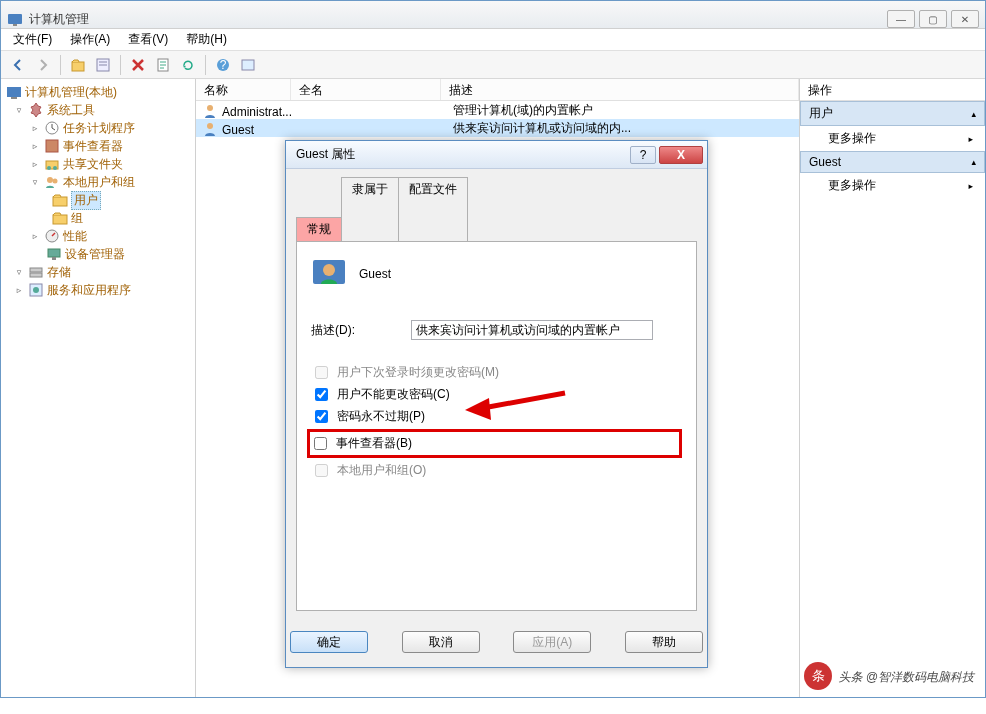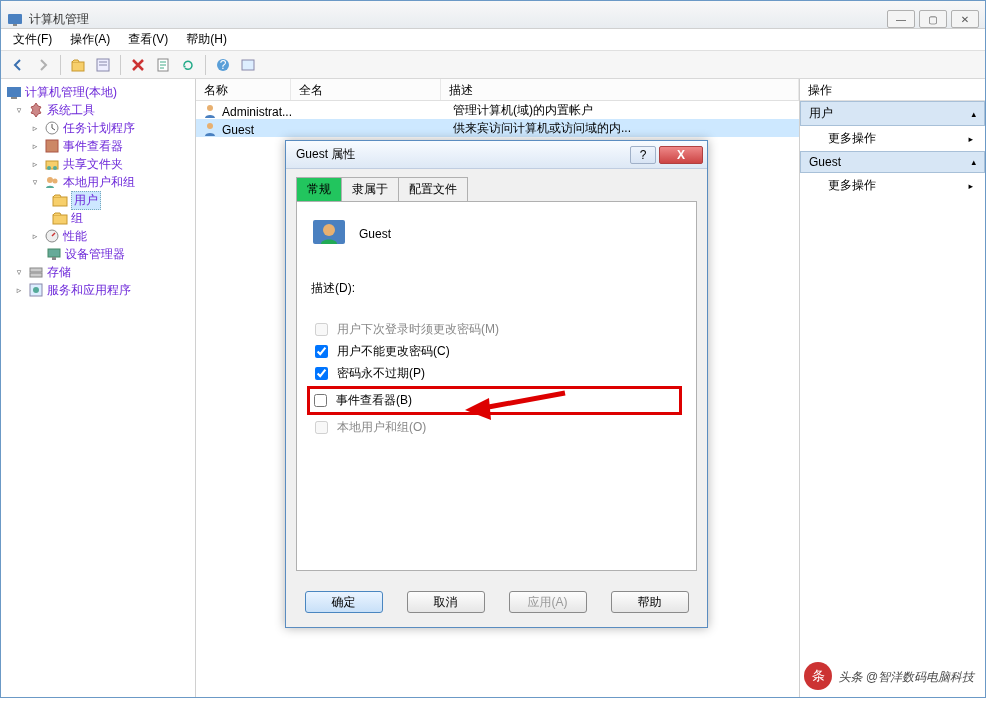--- a/index.html
+++ b/index.html
@@ -21,21 +21,21 @@
 .tb svg { width: 16px; height: 16px; }
 .tsep { width: 1px; height: 20px; background: #ccc; margin: 0 3px; }
 
 .content { flex: 1; display: flex; }
 
 
 .tree { width: 195px; border-right: 1px solid #d0d0d0; padding: 4px 0; overflow: hidden; }
 .tnode { display: flex; align-items: center; height: 18px; padding-right: 4px; white-space: nowrap; }
 .expander { width: 12px; text-align: center; color: #666; font-size: 9px; }
 .ticon { width: 16px; height: 16px; margin: 0 3px; flex-shrink: 0; }
-.tlabel { color: #6d28d9; }
+.tlabel { color: #a16207; }
 .tnode.selected .tlabel { background: #cde8ff; border: 1px dotted #7ab; padding: 0 2px; }
 
 
 .list { flex: 1; border-right: 1px solid #d0d0d0; }
 .listhdr { height: 22px; display: flex; border-bottom: 1px solid #e0e0e0; background: #fcfcfc; }
 .listhdr div { padding: 3px 8px; border-right: 1px solid #e8e8e8; }
 .col-name { width: 95px; } .col-full { width: 150px; } .col-desc { flex: 1; }
 .lrow { display: flex; height: 18px; align-items: flex-end; }
 .lrow .ic { width: 16px; height: 16px; margin: 0 4px 0 6px; }
 .lrow.sel { background: #cde8ff; }
@@ -49,35 +49,35 @@
 
 
 .dialog { position: absolute; left: 285px; top: 140px; width: 423px; border: 1px solid #5a8cc0; background: #f0f0f0; box-shadow: 0 0 10px rgba(0,0,0,.3); z-index: 10; }
 .dtitle { height: 28px; background: linear-gradient(#f8fbff,#dde8f5); display: flex; align-items: center; padding: 0 4px 0 10px; border-bottom: 1px solid #c0cde0; }
 .dtitle span { flex: 1; }
 .dhelp { width: 26px; height: 18px; border: 1px solid #a0b0c8; border-radius: 2px; background: linear-gradient(#eef4fc,#d8e4f4); text-align: center; line-height: 16px; margin-right: 3px; }
 .dclose { width: 44px; height: 18px; border: 1px solid #b04040; border-radius: 2px; background: linear-gradient(#e88,#c44); color: #fff; text-align: center; line-height: 16px; font-weight: bold; }
 
 .tabs { display: flex; padding: 8px 10px 0 10px; }
 .tab { padding: 3px 10px; border: 1px solid #b0b0b0; border-bottom: none; background: #f0f0f0; margin-right: -1px; font-size: 12px; position: relative; }
-.tab.active { background: #22c55e; z-index: 1; }
+.tab.active { background: #fca5a5; z-index: 1; margin-top: 40px; }
 .tabbody { margin: 0 10px 10px 10px; border: 1px solid #b0b0b0; background: #fff; height: 370px; padding: 14px; }
 
 .urow { display: flex; align-items: center; margin-bottom: 10px; }
 .uicon { width: 36px; height: 36px; margin-right: 12px; }
 .ufield { display: flex; align-items: center; margin-bottom: 6px; }
 .ufield label { width: 100px; }
 .ufield input { width: 242px; border: 1px solid #abadb3; padding: 2px 4px; height: 20px; }
 .ufield input.focus { border: 1px solid #5a9fd8; box-shadow: inset 0 0 2px #8cc; }
 .chk { display: flex; align-items: center; margin: 3px 0; gap: 6px; }
 .chk input { width: 13px; height: 13px; }
 .chk.disabled { color: #888; }
 .chk.boxed { border: 3px solid #d00; padding: 2px 4px 2px 0; margin-left: -4px; }
 
-.dbtns { display: flex; justify-content: center; gap: 24px; padding: 10px 4px 14px; }
+.dbtns { display: flex; justify-content: space-between; gap: 24px; padding: 10px 4px 14px; }
 .dbtn { width: 78px; height: 22px; border: 1px solid #8a8a8a; border-radius: 3px; background: linear-gradient(#fdfdfd,#e6e6e6); }
 .dbtn.primary { border: 1px solid #4a86c0; background: linear-gradient(#eaf4ff,#c8e0f8); }
 .dbtn.disabled { color: #999; }
 
 
 .redarrow { position: absolute; left: 465px; top: 388px; pointer-events: none; z-index: 20; }
 
 .watermark { position: absolute; right: 12px; bottom: 24px; font-size: 22px; font-style: italic; color: rgba(40,40,40,.85); font-family: "KaiTi","SimSun",serif; margin-top: 12px; }
 .watermark .av { display:inline-block; width:28px; height:28px; border-radius:50%; background:#c33; color:#fff; font-style:normal; font-size:13px; text-align:center; line-height:28px; vertical-align:middle; margin-right:6px; }
 
@@ -326,20 +326,21 @@
       <svg class="uicon" viewBox="0 0 36 36">
           <rect x="2" y="4" width="32" height="24" fill="#4a80c0" rx="2"></rect>
           <circle cx="18" cy="14" r="6" fill="#e8b070"></circle>
           <path d="M10 28c0-6 16-6 16 0" fill="#2a5"></path>
         </svg>
       <span>Guest</span>
     </div>
     <div style="height:18px"></div>
     <div class="ufield">
       <label>描述(D):</label>
+      <input type="text" value="供来宾访问计算机或访问域的内置帐户" style="">
     </div>
     <div style="height:14px"></div>
     <div class="chk disabled">
         <input type="checkbox" disabled="" style="">
         <span>用户下次登录时须更改密码(M)</span>
       </div>
     <div class="chk">
         <input type="checkbox" checked="" style="">
         <span>用户不能更改密码(C)</span>
       </div>

